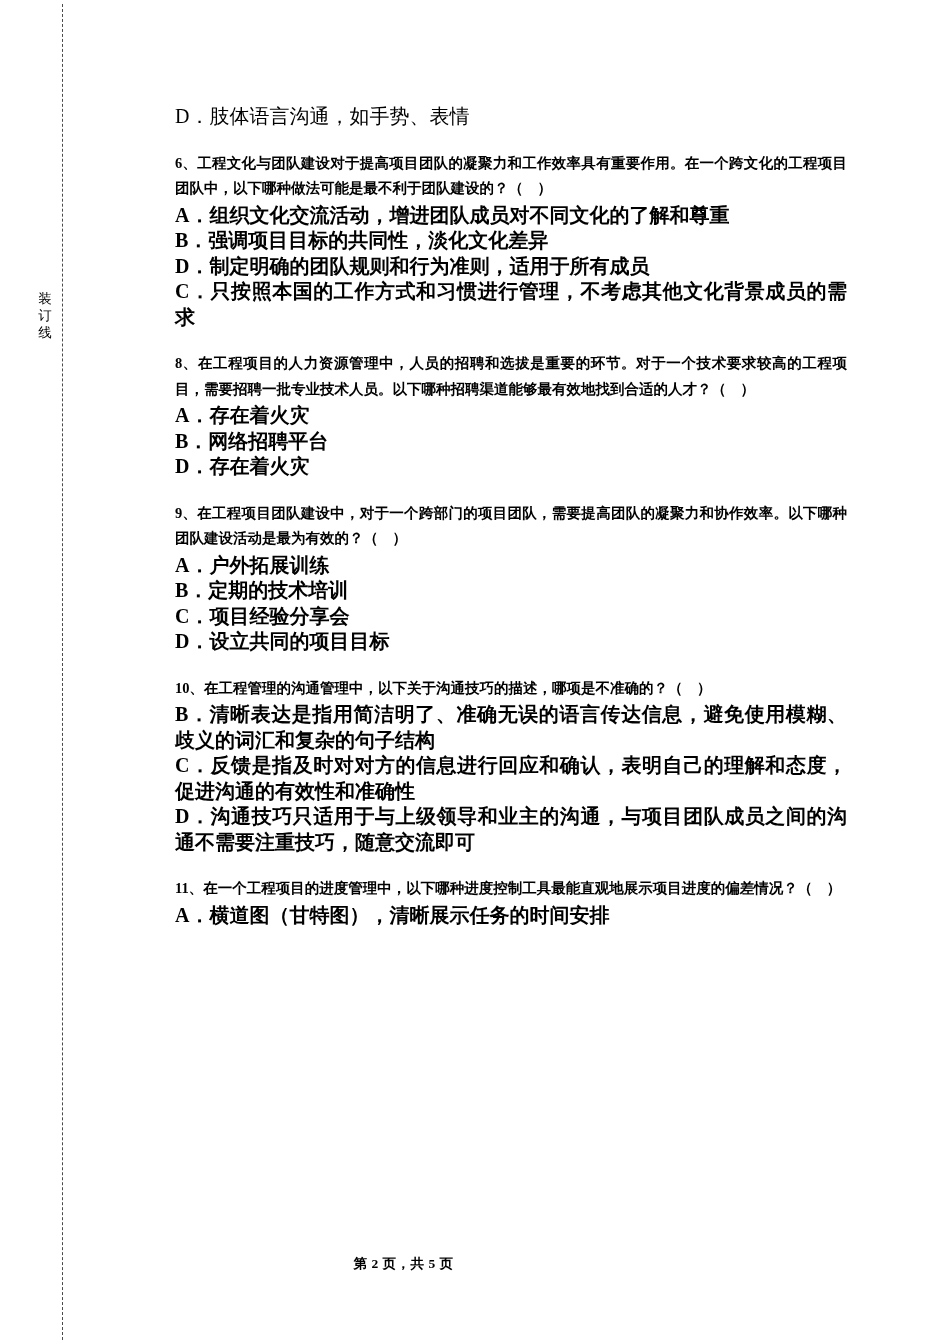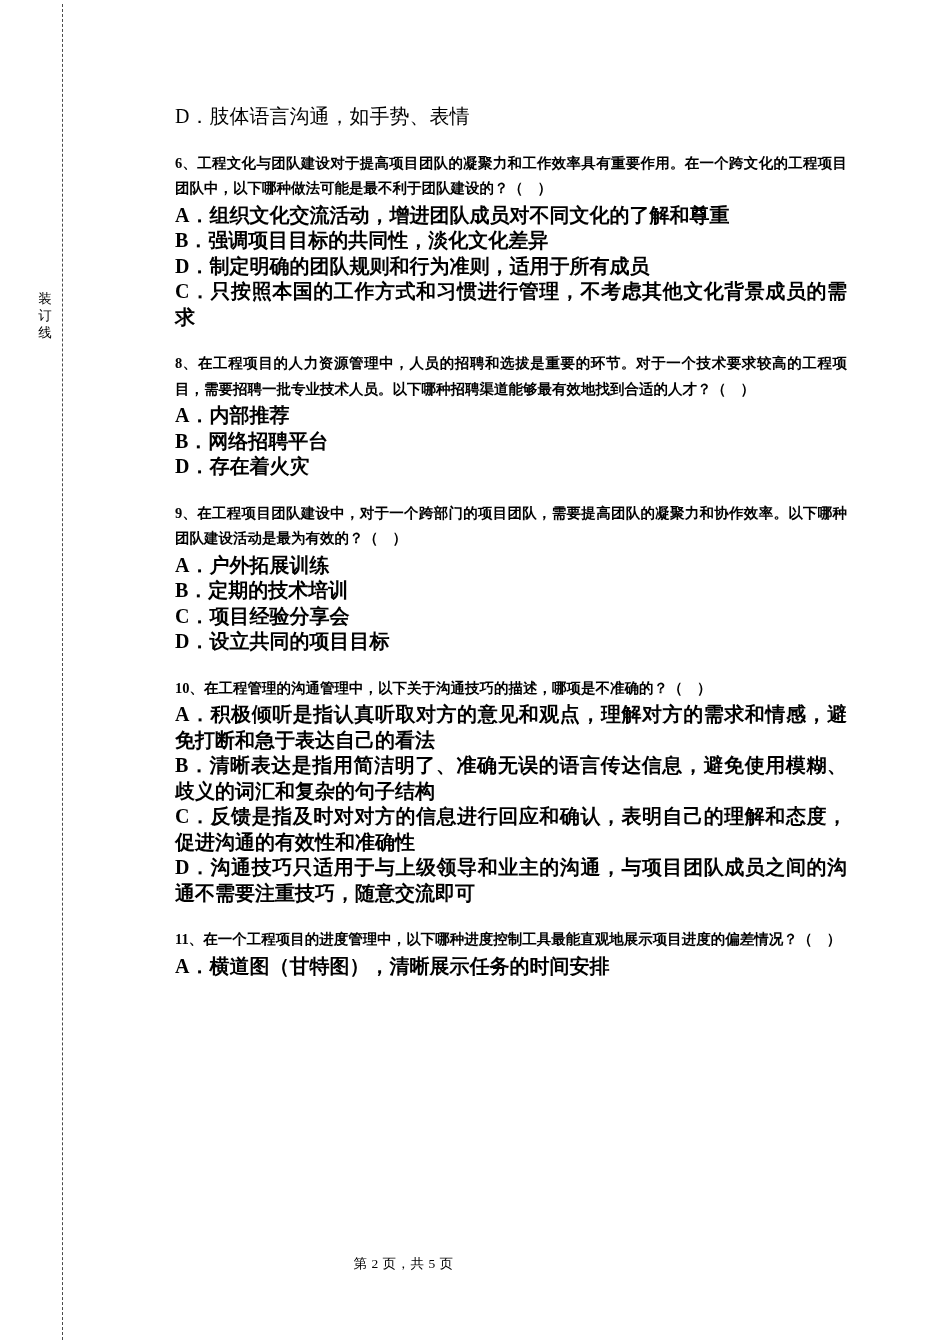--- a/index.html
+++ b/index.html
@@ -80,21 +80,21 @@
   .gap-before { margin-top: 21px; font-weight: bold; }
 
   
   .footer {
     position: absolute;
     left: 0;
     top: 1255px;
     width: 807px;
     text-align: center;
     font-size: 13.5px;
-    font-weight: normal;
+    font-weight: bold;
     letter-spacing: 0.5px;
   }
 </style>
 </head>
 <body>
 
 <div class="page">
 
   <div class="binding-area">
     <div class="binding-line"></div>
@@ -115,36 +115,35 @@
       <p class="q-stem">6、工程文化与团队建设对于提高项目团队的凝聚力和工作效率具有重要作用。在一个跨文化的工程项目团队中，以下哪种做法可能是最不利于团队建设的？（　）</p>
       <p class="opt">A．组织文化交流活动，增进团队成员对不同文化的了解和尊重</p>
       <p class="opt">B．强调项目目标的共同性，淡化文化差异</p>
       <p class="opt">D．制定明确的团队规则和行为准则，适用于所有成员</p>
       <p class="opt">C．只按照本国的工作方式和习惯进行管理，不考虑其他文化背景成员的需求</p>
     </div>
 
 
     <div class="block gap-before">
       <p class="q-stem">8、在工程项目的人力资源管理中，人员的招聘和选拔是重要的环节。对于一个技术要求较高的工程项目，需要招聘一批专业技术人员。以下哪种招聘渠道能够最有效地找到合适的人才？（　）</p>
-      <p class="opt">A．内部推荐</p>
+      <p class="opt">A．存在着火灾</p>
       <p class="opt">B．网络招聘平台</p>
       <p class="opt">D．存在着火灾</p>
     </div>
 
     <div class="block gap-before">
       <p class="q-stem">9、在工程项目团队建设中，对于一个跨部门的项目团队，需要提高团队的凝聚力和协作效率。以下哪种团队建设活动是最为有效的？（　）</p>
       <p class="opt">A．户外拓展训练</p>
       <p class="opt">B．定期的技术培训</p>
       <p class="opt">C．项目经验分享会</p>
       <p class="opt">D．设立共同的项目目标</p>
     </div>
 
     <div class="block gap-before">
       <p class="q-stem">10、在工程管理的沟通管理中，以下关于沟通技巧的描述，哪项是不准确的？（　）</p>
-      <p class="opt">A．积极倾听是指认真听取对方的意见和观点，理解对方的需求和情感，避免打断和急于表达自己的看法</p>
       <p class="opt">B．清晰表达是指用简洁明了、准确无误的语言传达信息，避免使用模糊、歧义的词汇和复杂的句子结构</p>
       <p class="opt">C．反馈是指及时对对方的信息进行回应和确认，表明自己的理解和态度，促进沟通的有效性和准确性</p>
       <p class="opt">D．沟通技巧只适用于与上级领导和业主的沟通，与项目团队成员之间的沟通不需要注重技巧，随意交流即可</p>
     </div>
 
     <div class="block gap-before">
       <p class="q-stem">11、在一个工程项目的进度管理中，以下哪种进度控制工具最能直观地展示项目进度的偏差情况？（　）</p>
       <p class="opt">A．横道图（甘特图），清晰展示任务的时间安排</p>
     </div>
 

